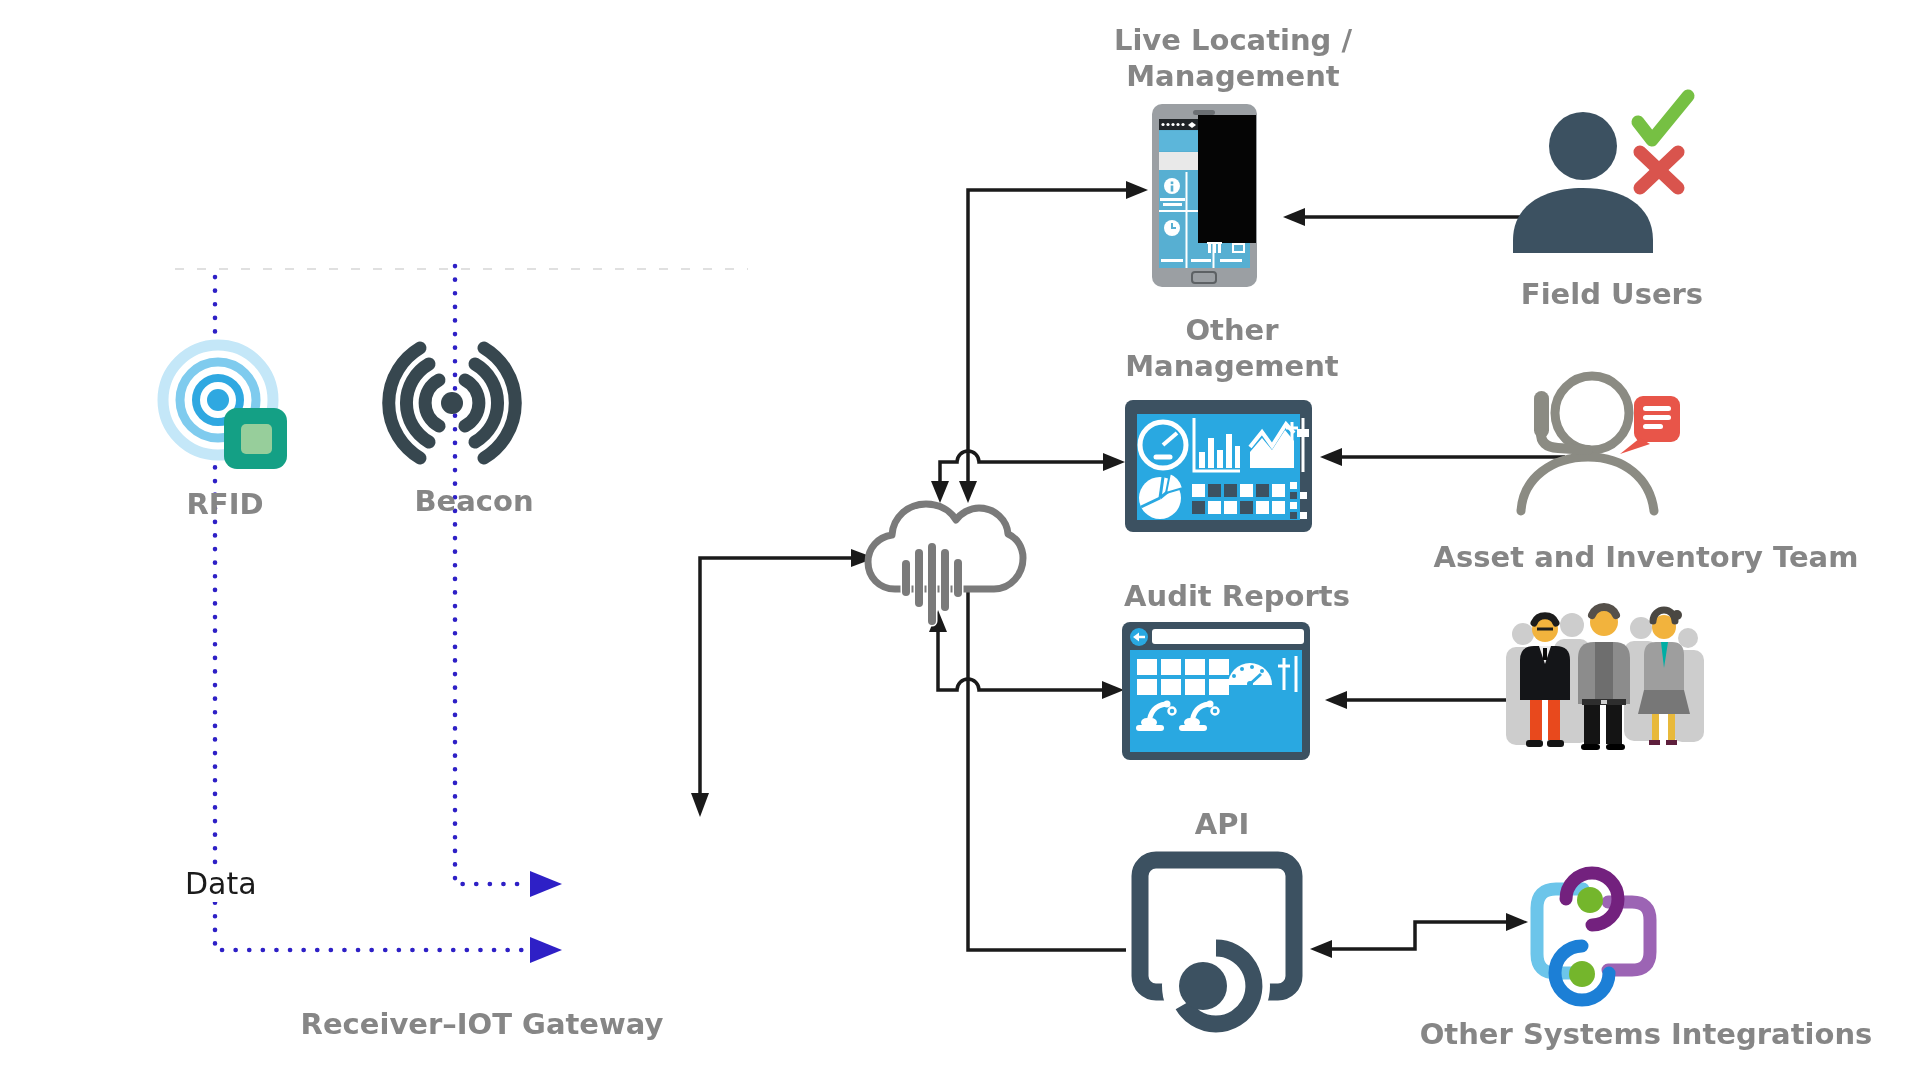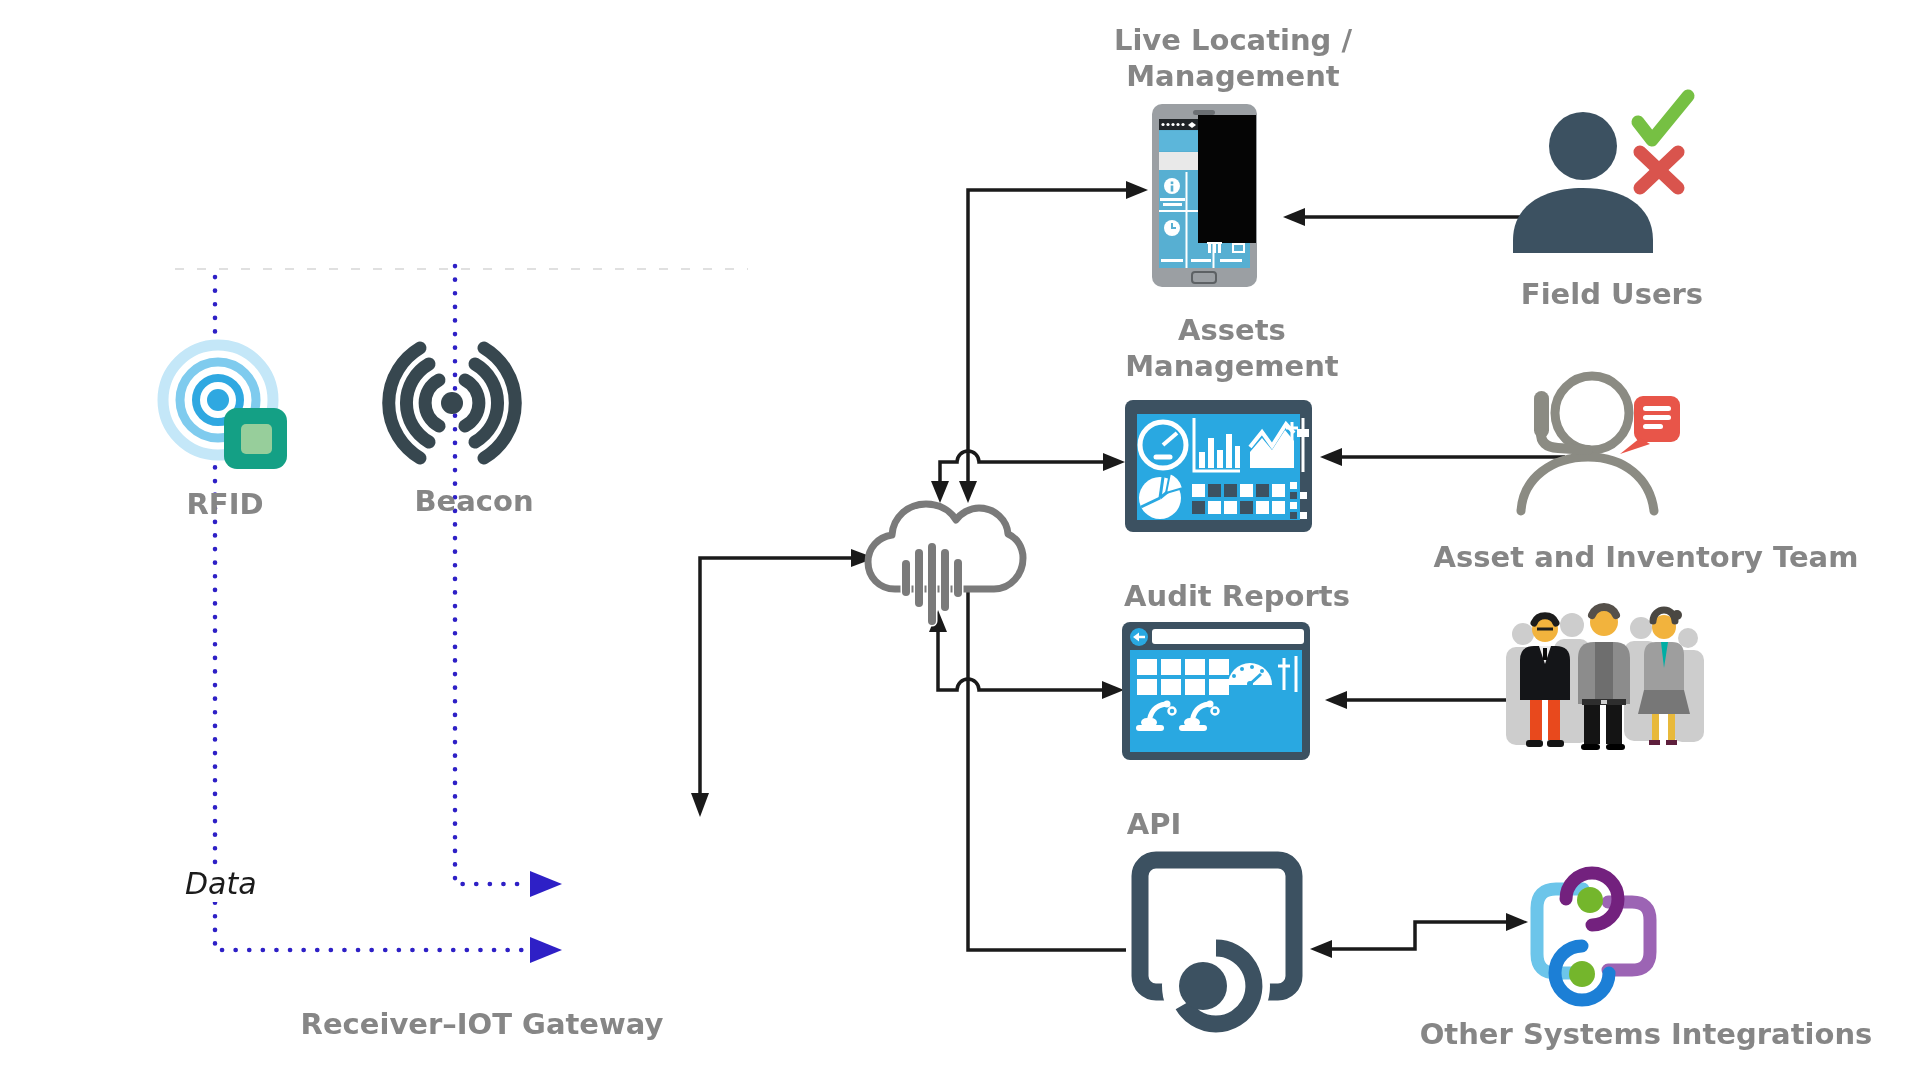--- a/index.html
+++ b/index.html
@@ -2,21 +2,21 @@
 <html><head>
 <meta charset="utf-8">
 <style>
   html,body{margin:0;padding:0;background:#ffffff;}
   .stage{position:relative;width:1920px;height:1069px;background:#ffffff;overflow:hidden;
          font-family:"DejaVu Sans", sans-serif;}
   .gfx{position:absolute;left:0;top:0;}
   .lbl{position:absolute;color:#868686;font-weight:bold;font-size:29px;line-height:36px;
        white-space:nowrap;text-align:center;transform:translateX(-50%);}
   .lbl.dark{color:#1b1b1b;font-weight:normal;font-size:30px;background:#ffffff;padding:0 5px;}
-  .lbl.noshift{transform:none;text-align:left;font-style:italic;}
+  .lbl.noshift{transform:none;text-align:left;}
 </style>
 </head>
 <body>
 
 <div class="stage">
 
 <svg class="gfx" width="1920" height="1069" viewBox="0 0 1920 1069">
 
   <line x1="175" y1="269" x2="748" y2="269" stroke="#d9d9d9" stroke-width="2" stroke-dasharray="9 13" opacity="0.8"></line>
 
@@ -358,27 +358,27 @@
     <circle cx="1582" cy="974" r="13" fill="#74B62C" stroke="none"></circle>
   </g>
 </svg>
 
 <div class="lbl" style="left:1233px;top:22px;">
   <span>Live Locating /</span><br>
   <span>Management</span>
 </div>
 
 <div class="lbl" style="left:1232px;top:312px;">
-  <span>Assets</span><br>
+  <span>Other</span><br>
   <span>Management</span>
 </div>
 
 <div class="lbl" style="left:1237px;top:578px;">Audit Reports</div>
 
-<div class="lbl" style="left:1154px;top:806px;">API</div>
+<div class="lbl" style="left:1222px;top:806px;">API</div>
 
 <div class="lbl" style="left:1612px;top:276px;">Field Users</div>
 
 <div class="lbl" style="left:1646px;top:539px;">Asset and Inventory Team</div>
 
 
 <div class="lbl" style="left:1646px;top:1016px;">Other Systems Integrations</div>
 
 <div class="lbl" style="left:225px;top:486px;">RFID</div>
 

